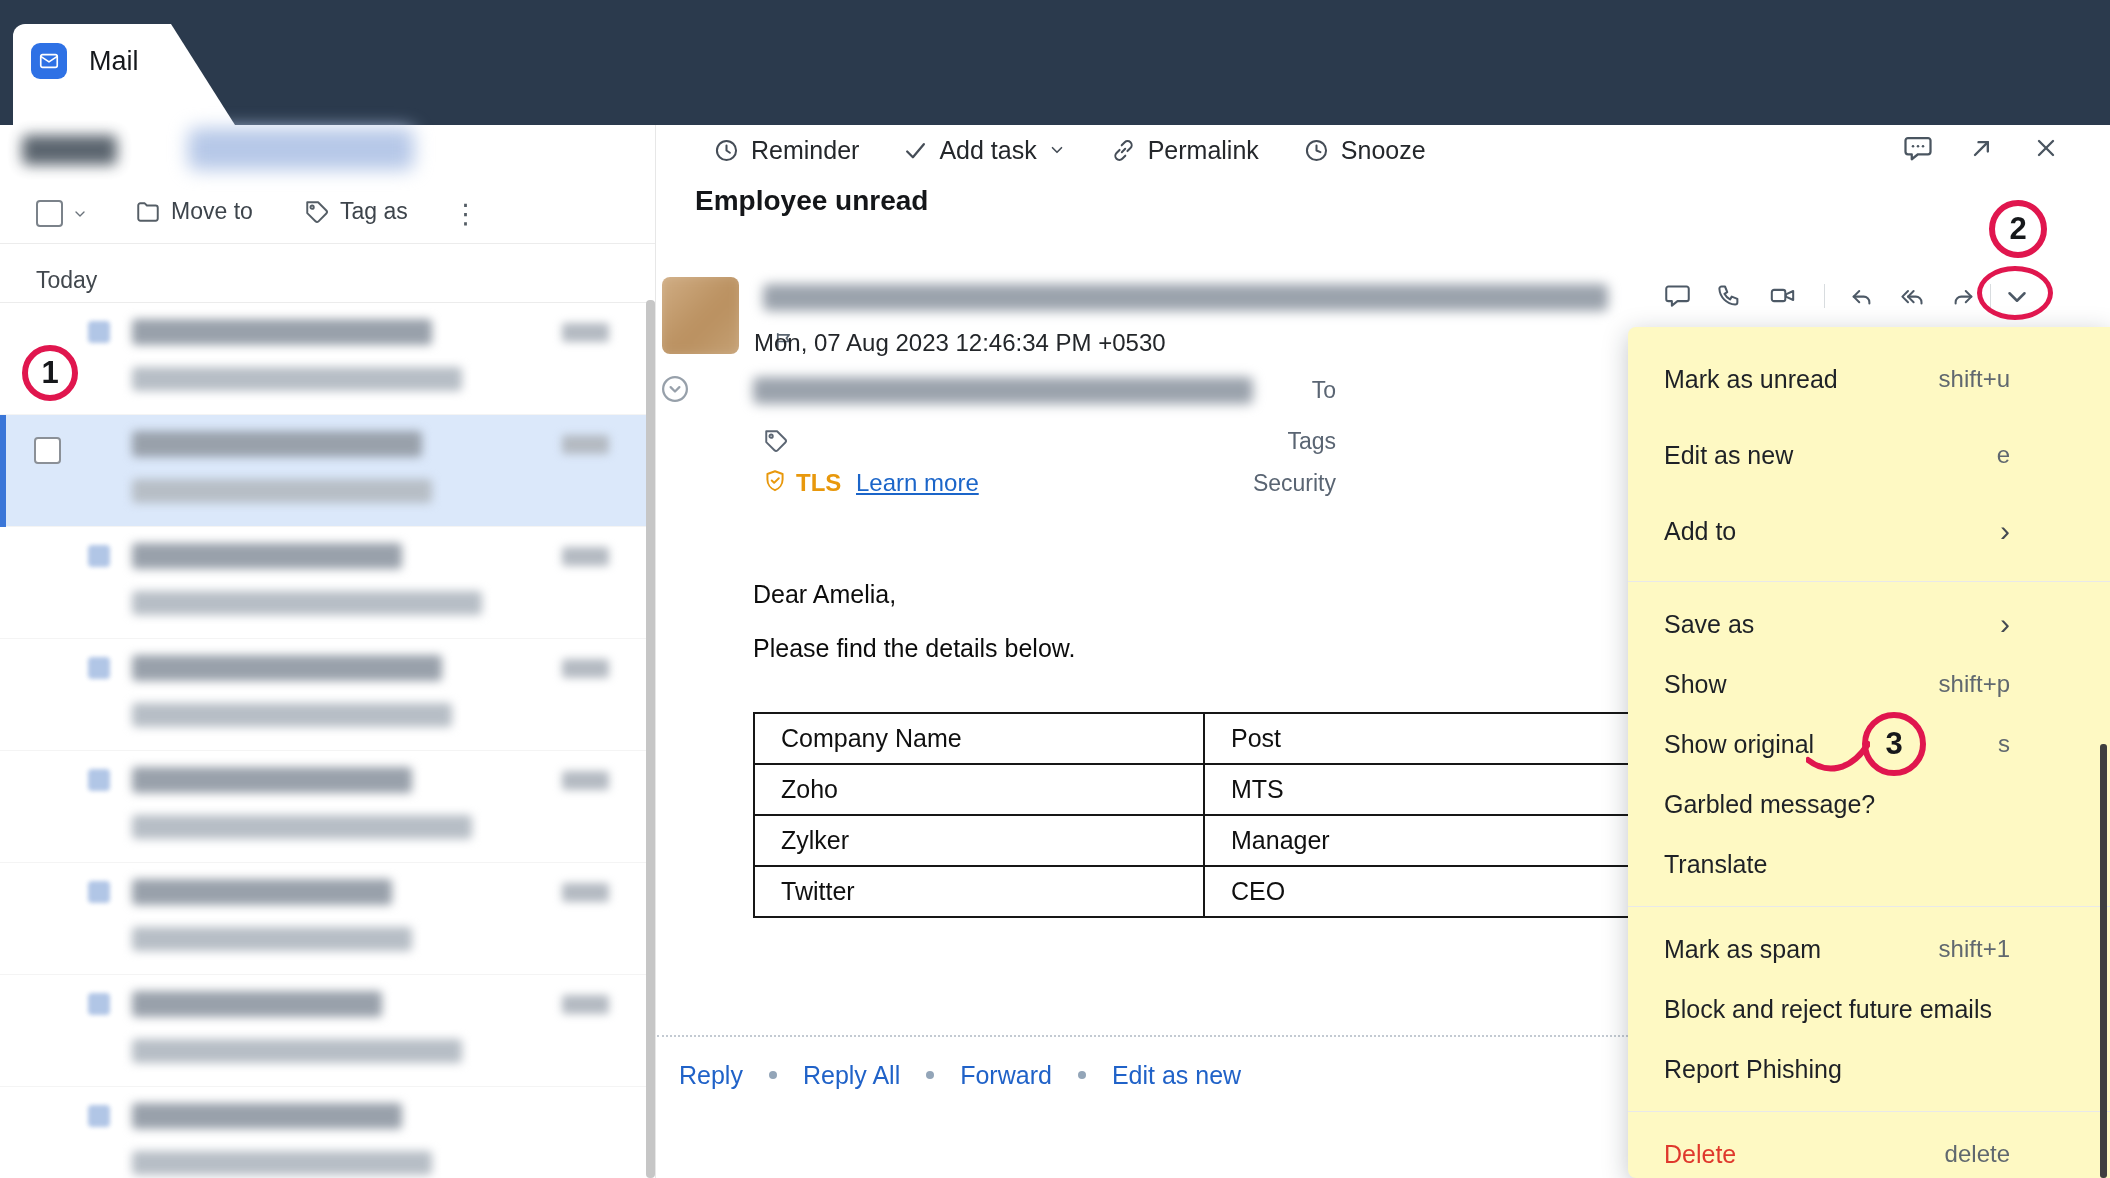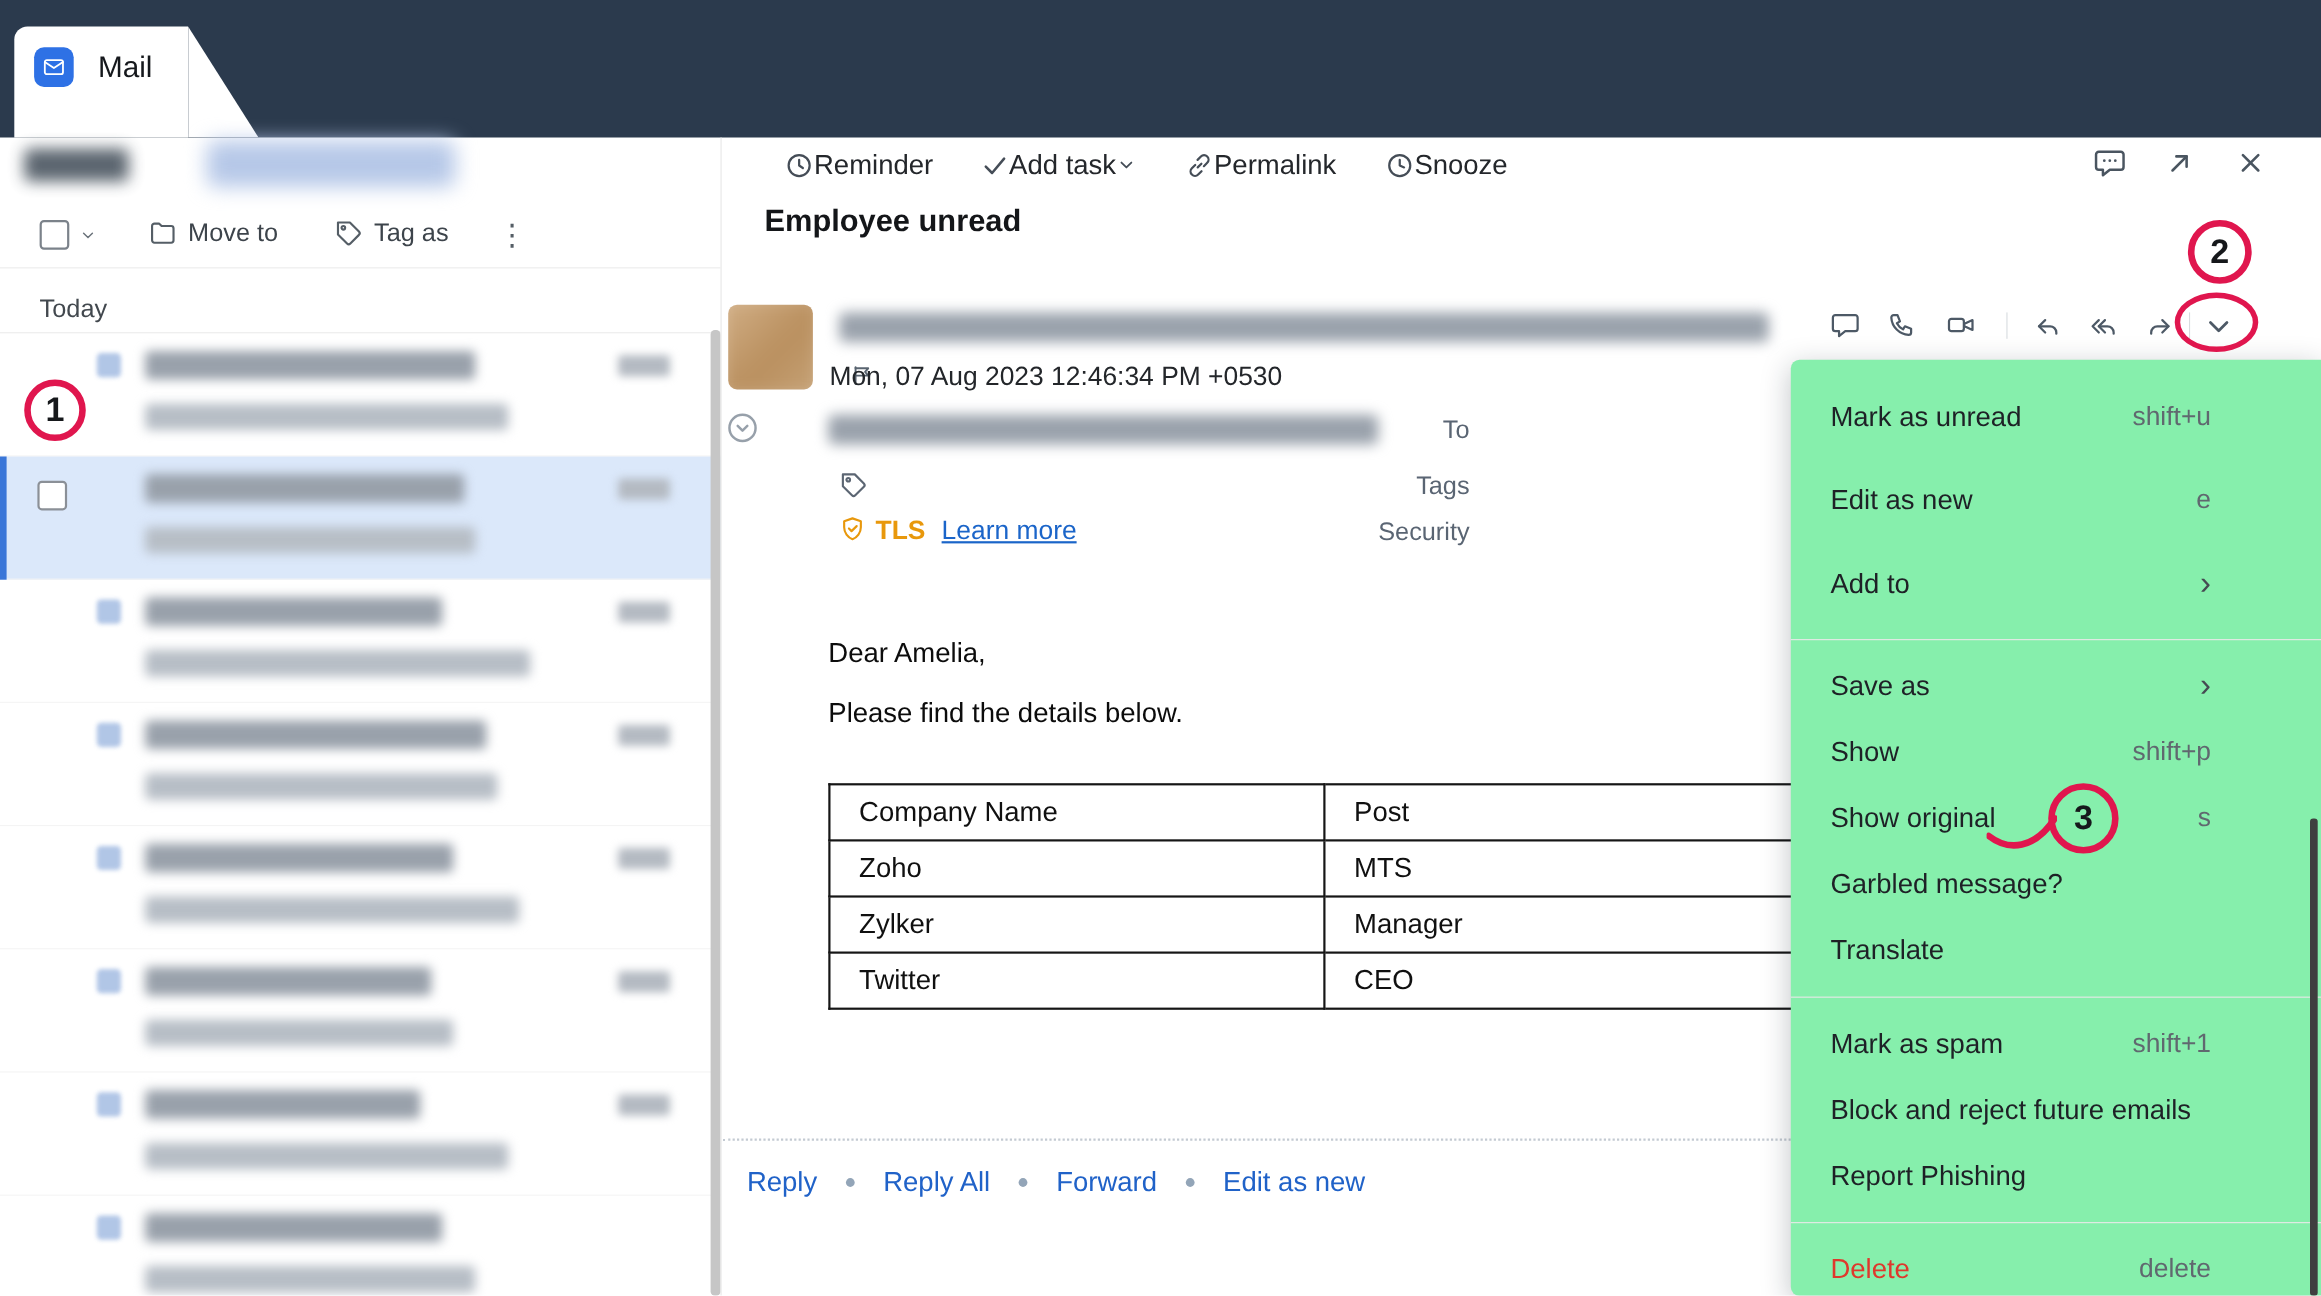--- a/index.html
+++ b/index.html
@@ -39,21 +39,21 @@
 
   
   .anno-circle { position:absolute; border:6px solid #e0164e; border-radius:50%; background:#fff;
                  display:flex; align-items:center; justify-content:center;
                  font-size:31px; font-weight:700; color:#16181b; z-index:70; }
   #anno-ellipse-2 { position:absolute; left:1977px; top:266px; width:76px; height:54px;
                     border:5px solid #e0164e; border-radius:50%; background:transparent; z-index:69; }
 
   
   #read-toolbar { left:713px; top:128px; height:44px; display:flex; align-items:center; gap:44px; position:absolute; }
-  .rt-item { display:flex; align-items:center; color:#454d57; cursor:default; }
+  .rt-item { display:flex; align-items:center; gap:11px; color:#454d57; cursor:default; }
   .rt-label { font-size:25px; color:#24272b; }
   .top-icon { position:absolute; color:#4a5560; }
 
   #subject { left:695px; top:185px; font-size:28px; font-weight:700; color:#141619; position:absolute; }
 
   
   #avatar { left:662px; top:277px; width:77px; height:77px; border-radius:8px; overflow:hidden; }
   #avatar-fill { position:absolute; left:-14px; top:-14px; right:-14px; bottom:-14px;
                  background:linear-gradient(135deg,#d7b68f 0%,#b98f5e 55%,#caa87e 100%); filter:blur(10px); }
   .hdr-icon { position:absolute; color:#4d5966; }
@@ -68,21 +68,21 @@
   .body-text { position:absolute; font-size:25px; color:#0c0c0c; }
   #detail-table { position:absolute; left:753px; top:712px; border-collapse:collapse; }
   #detail-table td { border:2px solid #161616; width:450px; height:51px; padding-left:26px;
                      font-size:25px; color:#101010; }
   #dotted-divider { position:absolute; left:657px; top:1035px; width:975px; border-top:2px dotted #c3cad2; }
   #footer-actions { position:absolute; left:679px; top:1058px; height:34px; display:flex; align-items:center; }
   .fa-link { font-size:25px; color:#2062c8; cursor:pointer; }
   .fa-dot { width:8px; height:8px; border-radius:50%; background:#93a5b8; margin:0 26px; }
 
   
-  #context-menu { position:absolute; left:1628px; top:327px; width:482px; height:851px; background:#86efac;
+  #context-menu { position:absolute; left:1628px; top:327px; width:482px; height:851px; background:#fef9c3;
                   border-radius:8px 0 0 8px; box-shadow:0 6px 26px rgba(20,30,45,.25); z-index:50;
                   padding-top:14px; }
   .mi { display:flex; align-items:center; justify-content:space-between; padding:0 100px 0 36px; cursor:pointer; }
   .mi.g1 { height:76px; } .mi.g2 { height:60px; }
   .mi-label { font-size:25px; color:#1e2126; }
   .mi-sc { font-size:24px; color:#60686f; }
   .mi-sub { font-size:30px; color:#454b52; line-height:1; }
   .mi.danger .mi-label { color:#df382c; }
   .menu-divider { height:1px; background:#e9e9e9; margin:12px 0; }
   #edge-scrollbar { position:absolute; left:2100px; top:744px; width:7px; height:434px; background:#3f3f3f;

